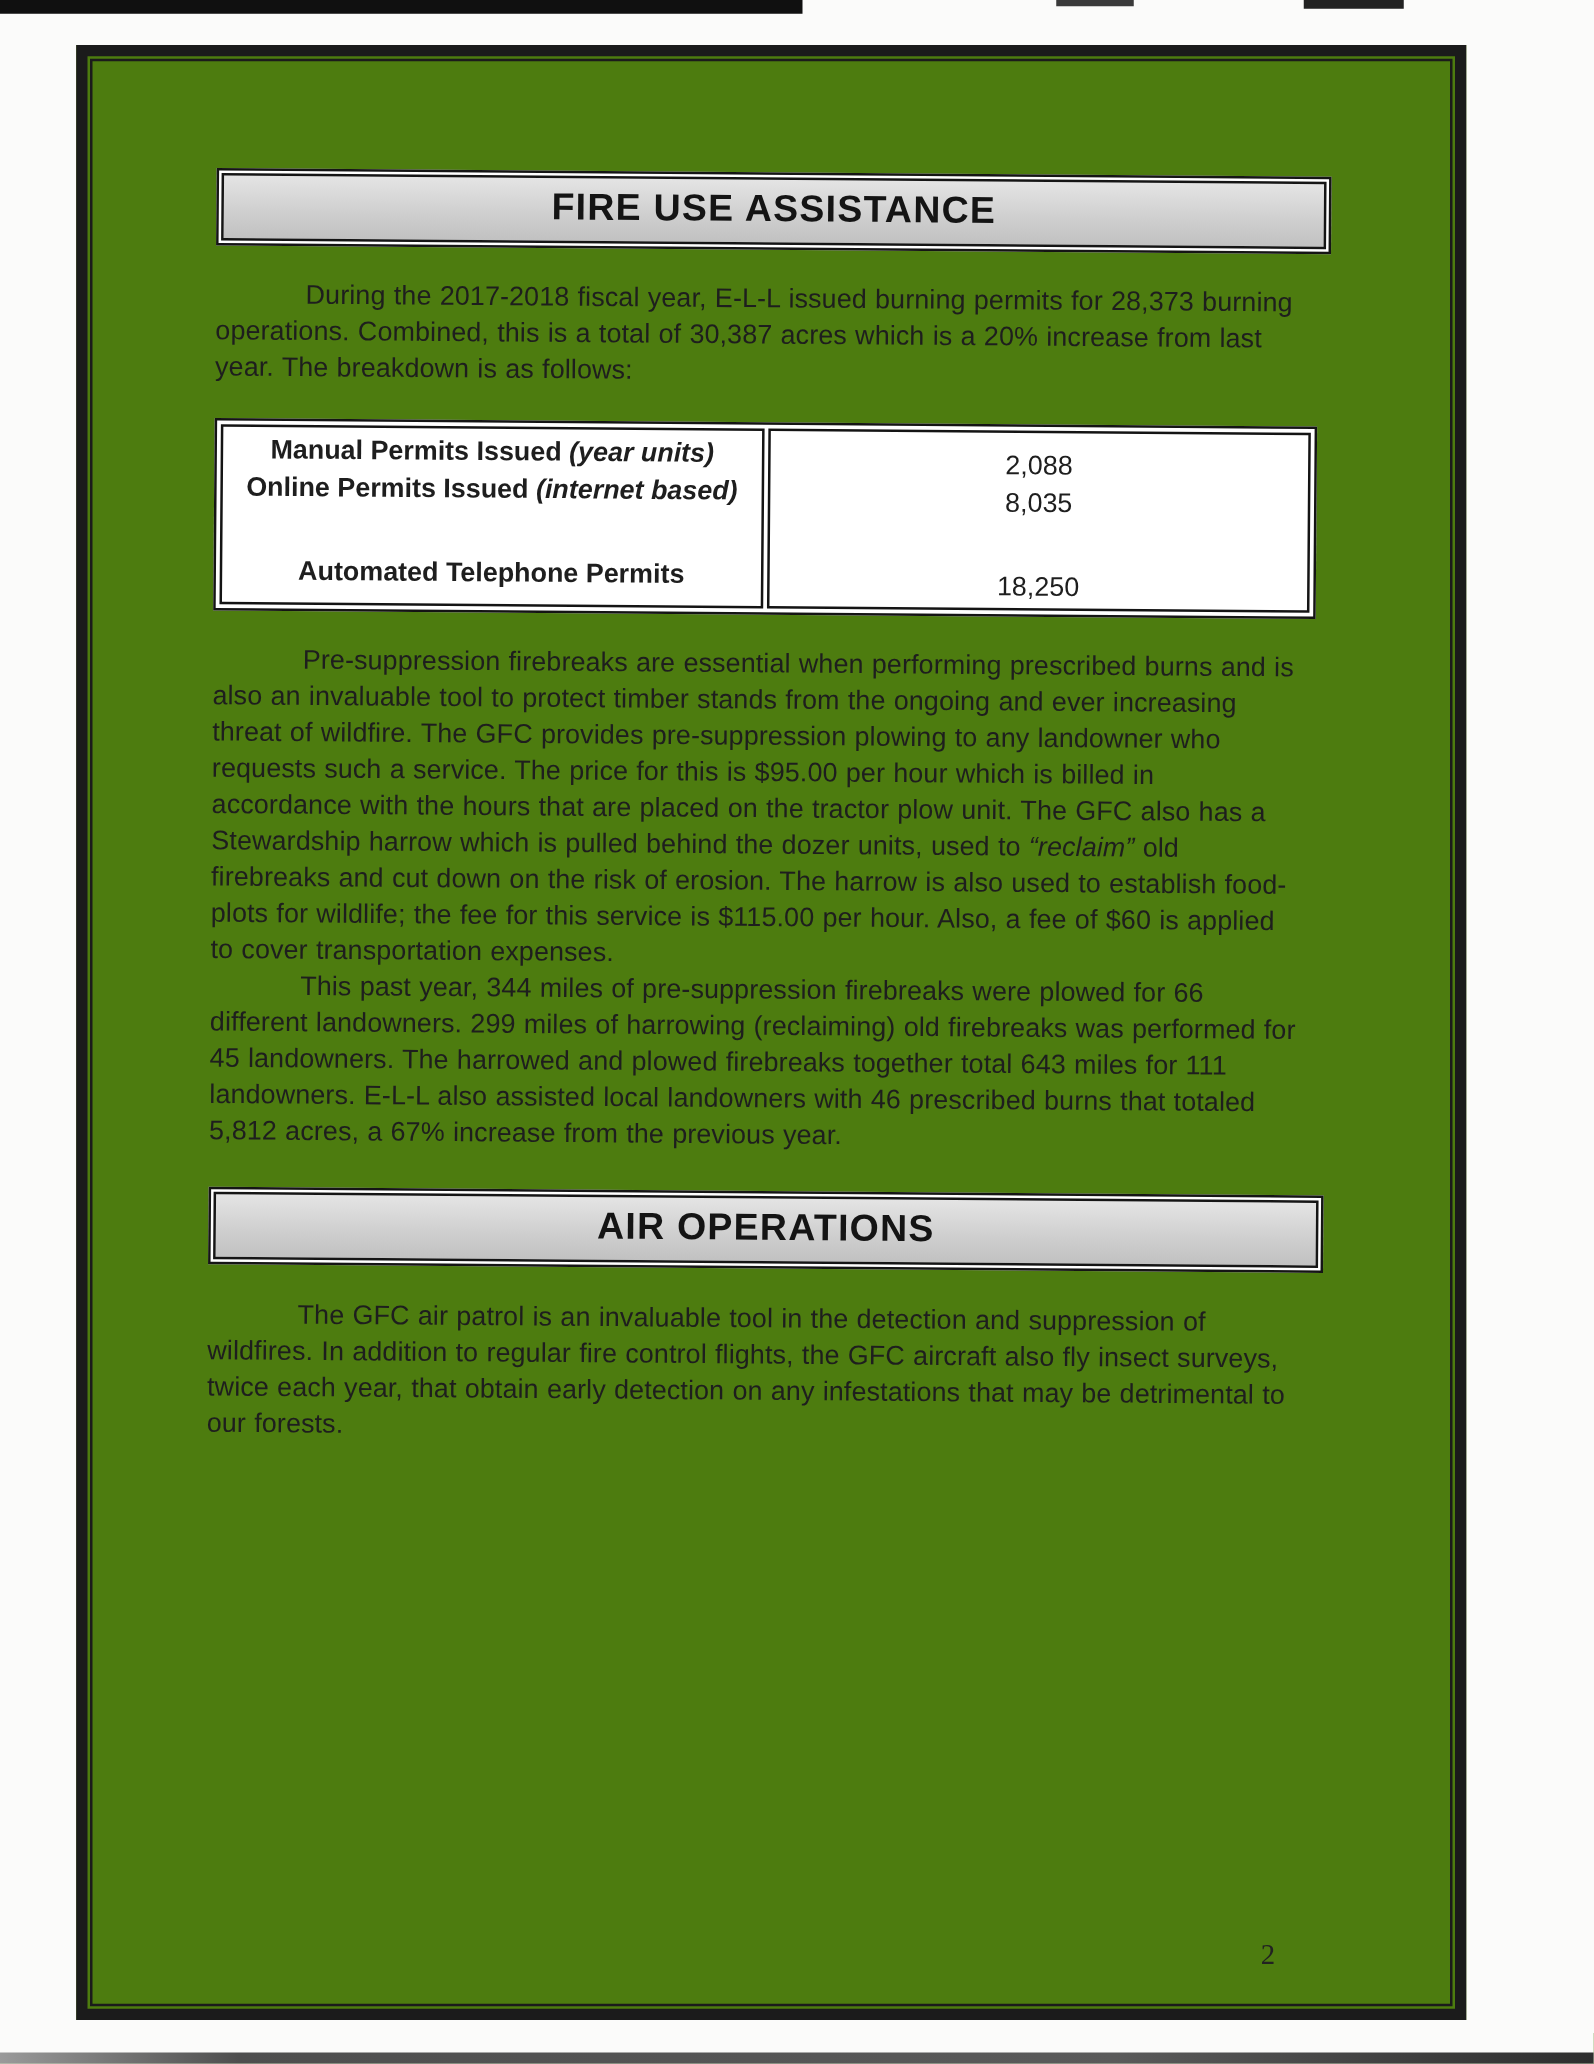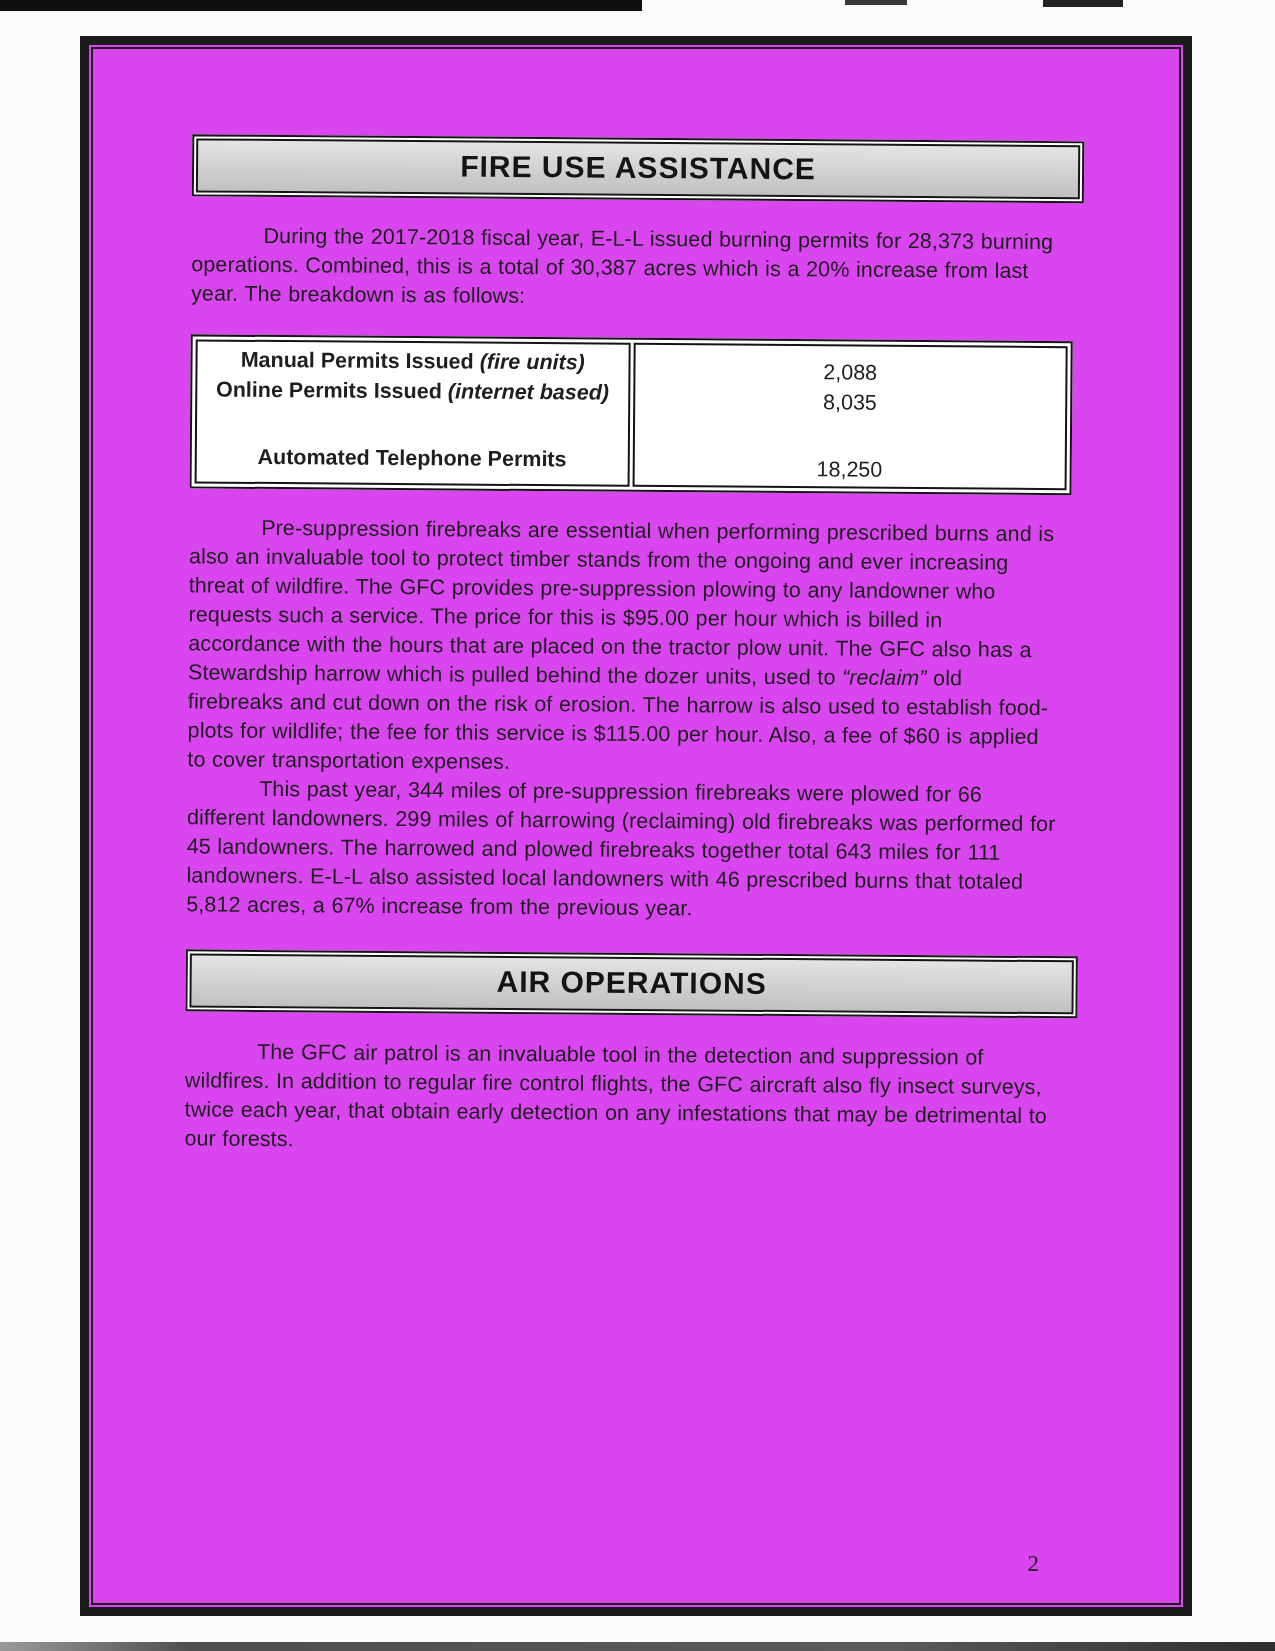--- a/index.html
+++ b/index.html
@@ -19,24 +19,24 @@
   .art-top-mid    { left: 845px;  top: 0; width: 62px;  height: 5px;  background: #3a3a3a; }
   .art-top-right  { left: 1043px; top: 0; width: 80px;  height: 7px;  background: #222; }
   .art-bottom {
     left: 0; bottom: 0; width: 100%; height: 9px;
     background: linear-gradient(90deg, #9a9a9a, #4e4e4e 15%, #5a5a5a 70%, #2e2e2e);
   }
 
   
   .page-frame {
     position: absolute;
-    left: 80px; top: 36px;
+    left: 61px; top: 36px;
     width: 1112px; height: 1580px;
     border: 9px solid #1b1b1b;
-    background: #d946ef;
+    background: #4d7c0f;
     box-sizing: border-box;
   }
   .frame-inner {
     position: absolute;
     inset: 2px;
     border: 2px solid #1b1b1b;
   }
   .content {
     position: absolute;
     inset: 0;
@@ -133,21 +133,21 @@
     <div class="content">
 
       <div class="banner">
         <div class="banner-title">FIRE USE ASSISTANCE</div>
       </div>
 
       <p class="para mt-25">During the 2017-2018 fiscal year, E-L-L issued burning permits for 28,373 burning operations. Combined, this is a total of 30,387 acres which is a 20% increase from last year. The breakdown is as follows:</p>
 
       <div class="permits-table">
         <div class="pt-cell">
-          <div class="pt-row pt-r1"><span class="pt-label">Manual Permits Issued</span><span class="pt-note"> (fire units)</span></div>
+          <div class="pt-row pt-r1"><span class="pt-label">Manual Permits Issued</span><span class="pt-note"> (year units)</span></div>
           <div class="pt-row pt-r2"><span class="pt-label">Online Permits Issued</span><span class="pt-note"> (internet based)</span></div>
           <div class="pt-row pt-r3">
               <span class="pt-label">Automated Telephone Permits</span>
               <span class="pt-note"></span>
             </div>
         </div>
         <div class="pt-cell pt-cell-values">
           <div class="pt-row pt-v1">2,088</div>
           <div class="pt-row pt-v2">8,035</div>
           <div class="pt-row pt-v3">18,250</div>

